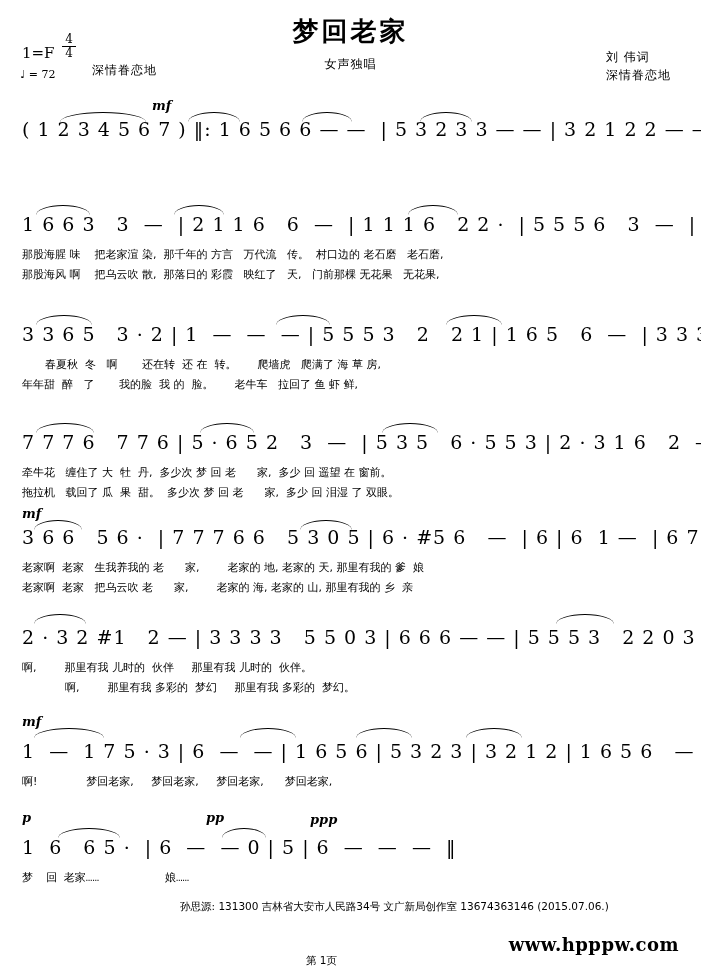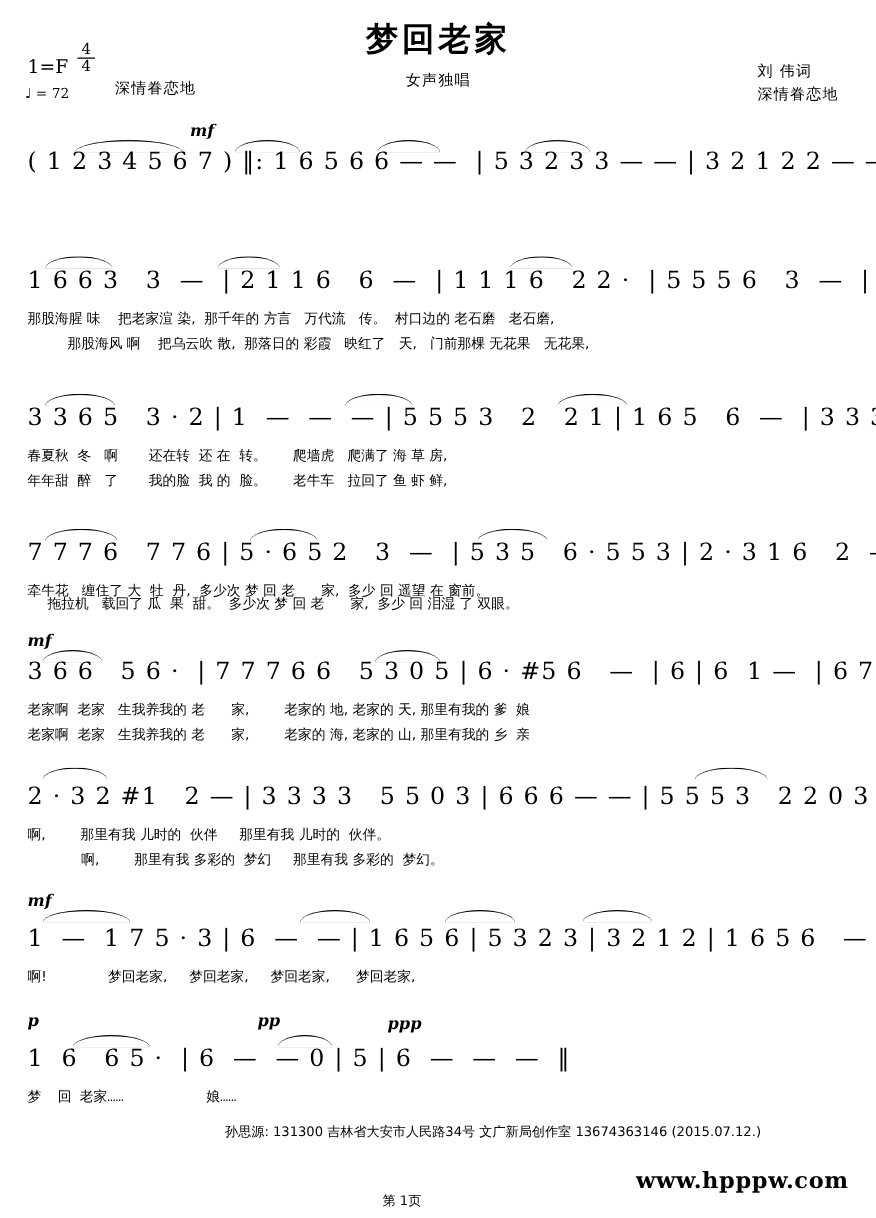--- a/index.html
+++ b/index.html
@@ -185,48 +185,48 @@
     <div class="slur" style="left:420px; top:12px; width:52px;"></div>
     <div class="notes" style="top:18px;">( 1 2 3 4 5 6 7 ) ‖: 1 6 5 6 6 — —  | 5 3 2 3 3 — — | 3 2 1 2 2 — — | 1 6 5 6 6 — — | 3 6 1 6   3 1 7 6 )</div>
   </div>
 
   <div class="system" style="top:205px;">
     <div class="slur" style="left:36px; top:0px; width:54px;"></div>
     <div class="slur" style="left:174px; top:0px; width:50px;"></div>
     <div class="slur" style="left:408px; top:0px; width:50px;"></div>
     <div class="notes" style="top:8px;">1 6 6 3   3  —  | 2 1 1 6   6  —  | 1 1 1 6   2 2 ·  | 5 5 5 6   3  —  | 5 5 5 3   6 6 6 3 | 2 2 1   2  —  |</div>
     <div class="lyric" style="top:42px;">那股海腥 味    把老家渲 染,  那千年的 方言   万代流   传。  村口边的 老石磨   老石磨,</div>
-    <div class="lyric" style="top:62px;margin-left:32px;">那股海风 啊    把乌云吹 散,  那落日的 彩霞   映红了   天,   门前那棵 无花果   无花果,</div>
+    <div class="lyric" style="top:62px;">那股海风 啊    把乌云吹 散,  那落日的 彩霞   映红了   天,   门前那棵 无花果   无花果,</div>
   </div>
 
   <div class="system" style="top:315px;">
     <div class="slur" style="left:36px; top:0px; width:56px;"></div>
     <div class="slur" style="left:276px; top:0px; width:54px;"></div>
     <div class="slur" style="left:446px; top:0px; width:56px;"></div>
     <div class="notes" style="top:8px;">3 3 6 5   3 · 2 | 1  —  —  — | 5 5 5 3   2   2 1 | 1 6 5   6  —  | 3 3 3 2   3 3 5 | 6 · 7 6 5   6  —  |</div>
-    <div class="lyric" style="top:42px;">春夏秋  冬   啊       还在转  还 在  转。      爬墙虎   爬满了 海 草 房,</div>
+    <div class="lyric" style="top:42px;margin-left:23px;">春夏秋  冬   啊       还在转  还 在  转。      爬墙虎   爬满了 海 草 房,</div>
     <div class="lyric" style="top:62px;">年年甜  醉   了       我的脸  我 的  脸。      老牛车   拉回了 鱼 虾 鲜,</div>
   </div>
 
   <div class="system" style="top:423px;">
     <div class="slur" style="left:36px; top:0px; width:58px;"></div>
     <div class="slur" style="left:200px; top:0px; width:54px;"></div>
     <div class="slur" style="left:382px; top:0px; width:56px;"></div>
     <div class="notes" style="top:8px;">7 7 7 6   7 7 6 | 5 · 6 5 2   3  —  | 5 3 5   6 · 5 5 3 | 2 · 3 1 6   2  —  | 1 6 0 1   2 2 0 3 | 5 5 — —  |</div>
     <div class="lyric" style="top:42px;">牵牛花   缠住了 大  牡  丹,  多少次 梦 回 老      家,  多少 回 遥望 在 窗前。</div>
-    <div class="lyric" style="top:52px;margin-left:16px;">拖拉机   载回了 瓜  果  甜。  多少次 梦 回 老      家,  多少 回 泪湿 了 双眼。</div>
+    <div class="lyric" style="top:62px;">拖拉机   载回了 瓜  果  甜。  多少次 梦 回 老      家,  多少 回 泪湿 了 双眼。</div>
   </div>
 
   <div class="system" style="top:508px;">
     <div class="dyn" style="left:22px; top:-2px;">mf</div>
     <div class="slur" style="left:34px; top:12px; width:48px;"></div>
     <div class="slur" style="left:300px; top:12px; width:52px;"></div>
     <div class="notes" style="top:18px;">3 6 6   5 6 ·  | 7 7 7 6 6   5 3 0 5 | 6 · #5 6   —  | 6 | 6  1 —  | 6 7 5   3 — | 5 5 5 3 3   6 · 5 5 3 |</div>
     <div class="lyric" style="top:52px;">老家啊  老家   生我养我的 老      家,        老家的 地, 老家的 天, 那里有我的 爹  娘</div>
-    <div class="lyric" style="top:72px;">老家啊  老家   生我养我的 老      家,        老家的 海, 老家的 山, 那里有我的 乡  亲</div>
+    <div class="lyric" style="top:72px;">老家啊  老家   把乌云吹 老      家,        老家的 海, 老家的 山, 那里有我的 乡  亲</div>
   </div>
 
   <div class="system" style="top:612px;">
     <div class="slur" style="left:34px; top:2px; width:52px;"></div>
     <div class="slur" style="left:556px; top:2px; width:58px;"></div>
     <div class="notes" style="top:14px;">2 · 3 2 #1   2 — | 3 3 3 3   5 5 0 3 | 6 6 6 — — | 5 5 5 3   2 2 0 3 | 1 6   6 · 6 ( 1 2 3 4 5 6 7 :‖</div>
     <div class="lyric" style="top:48px;">啊,        那里有我 儿时的  伙伴     那里有我 儿时的  伙伴。</div>
     <div class="lyric" style="top:68px;padding-left:43px;">啊,        那里有我 多彩的  梦幻     那里有我 多彩的  梦幻。</div>
   </div>
 
@@ -244,18 +244,18 @@
     <div class="dyn" style="left:22px; top:-2px;">p</div>
     <div class="dyn" style="left:206px; top:-2px;">pp</div>
     <div class="dyn" style="left:310px; top:0px;">ppp</div>
     <div class="slur" style="left:58px; top:16px; width:62px;"></div>
     <div class="slur" style="left:222px; top:16px; width:44px;"></div>
     <div class="notes" style="top:24px;">1  6   6 5 ·  | 6  —  — 0 | 5 | 6  —  —  —  ‖</div>
     <div class="lyric" style="top:58px;font-family:Liberation Mono, monospace;">梦  回 老家……          娘……</div>
   </div>
 
   <div class="footer-note">
-    <div>孙思源: 131300  吉林省大安市人民路34号 文广新局创作室  13674363146 (2015.07.12.)</div>
+    <div>孙思源: 131300  吉林省大安市人民路34号 文广新局创作室  13674363146 (2015.07.06.)</div>
   </div>
   <div class="watermark">www.hpppw.com</div>
   <div class="pagenum">第 1页</div>
 
 </div>
 
 </body></html>

